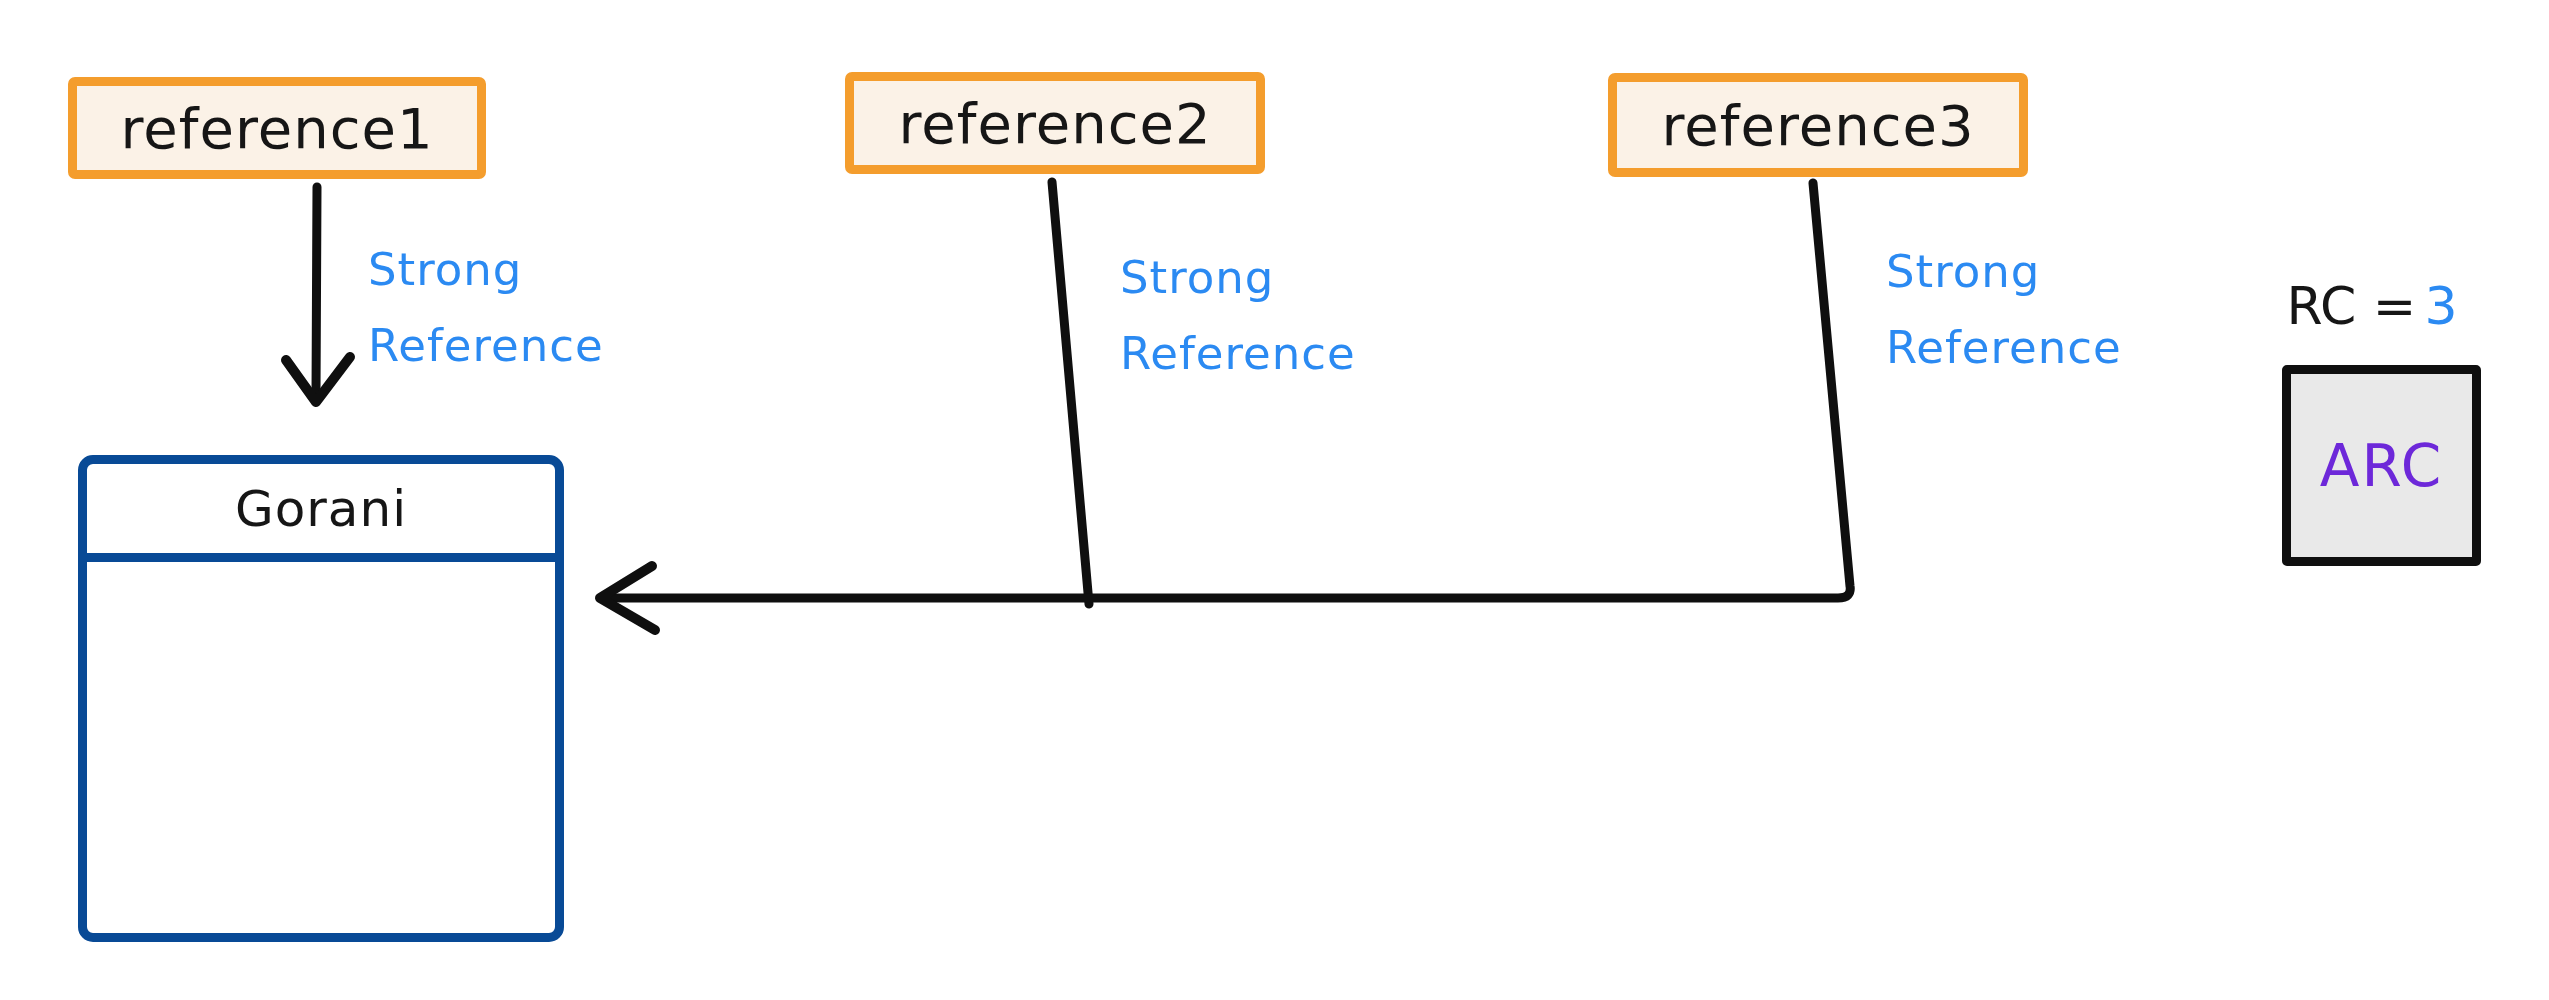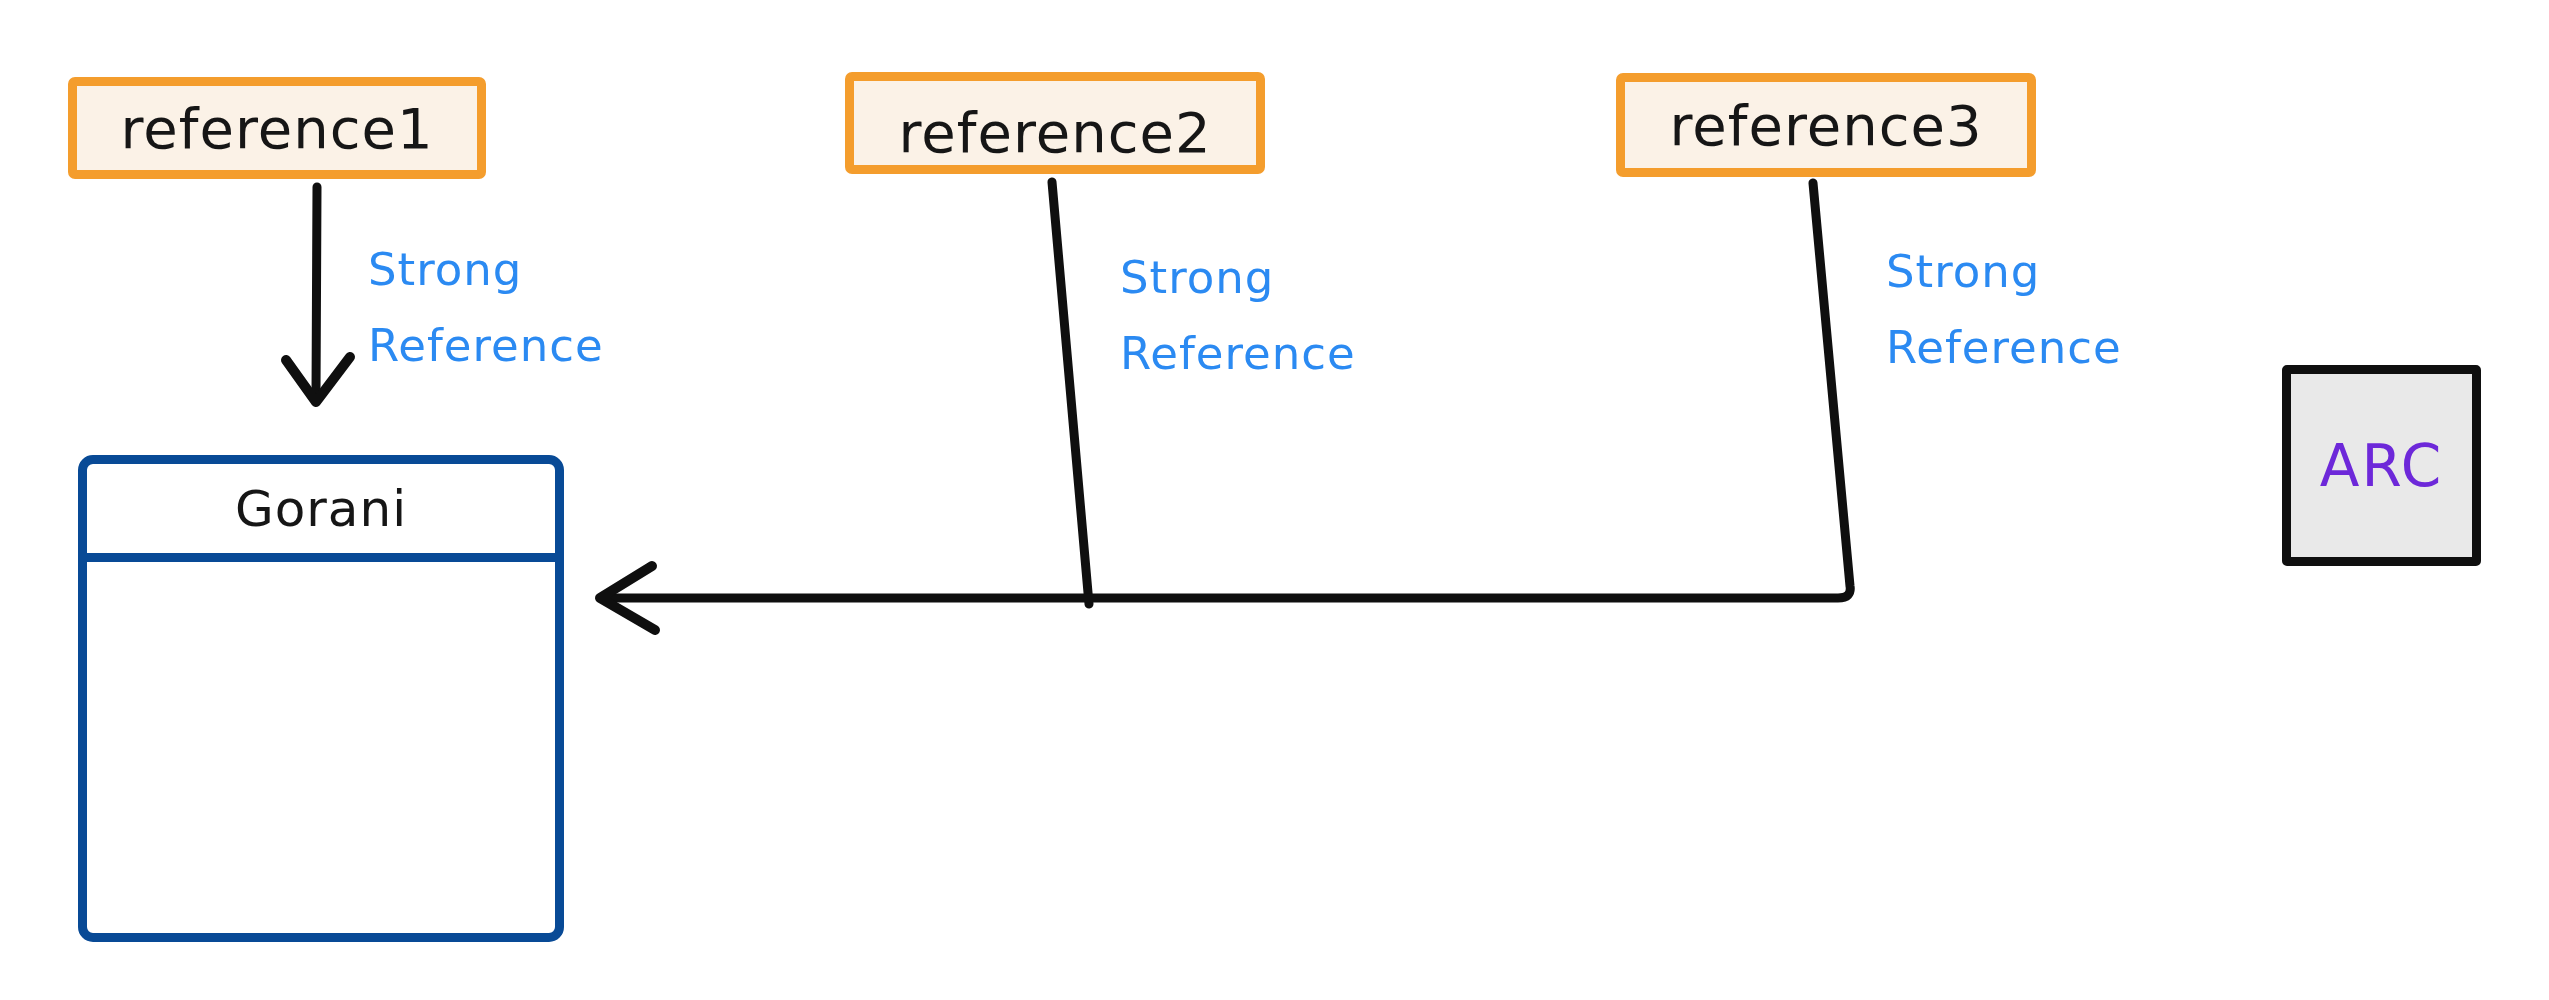--- a/index.html
+++ b/index.html
@@ -105,25 +105,25 @@
     <g stroke="#0f0f0f" fill="none" stroke-linecap="round" stroke-linejoin="round">
       <path d="M1813,183 L1850,586 Q1852,598 1838,598 L606,598" stroke-width="9"></path>
       <polyline points="652,566 600,598 655,630" stroke-width="10"></polyline>
     </g>
   </svg>
 
   <div class="ref-box" style="left:68px; top:77px; width:418px; height:102px;">
     <span>reference1</span>
   </div>
 
-  <div class="ref-box" style="left:845px; top:72px; width:420px; height:102px;align-items:flex-end;">
+  <div class="ref-box" style="left:845px; top:72px; width:420px; height:102px;">
     <span>reference2</span>
   </div>
 
-  <div class="ref-box" style="left:1608px; top:73px; width:420px; height:104px;margin-left:8px;">
+  <div class="ref-box" style="left:1608px; top:73px; width:420px; height:104px;">
     <span>reference3</span>
   </div>
 
   <div class="edge-label" style="left:368px; top:232px;">
     <div>Strong</div>
     <div>Reference</div>
   </div>
 
   <div class="edge-label" style="left:1120px; top:240px;">
     <div>Strong</div>
@@ -135,18 +135,21 @@
     <div>Reference</div>
   </div>
 
   <div class="obj-box" style="left:78px; top:455px; width:486px; height:487px;">
     <div class="obj-header">
       <span>Gorani</span>
     </div>
     <div class="obj-body"></div>
   </div>
 
+  <div class="rc-label">
+    <span>RC =</span><span class="rc-value">3</span>
+  </div>
 
   <div class="arc-box">
     <span>ARC</span>
   </div>
 
 </div>
 
 </body></html>

